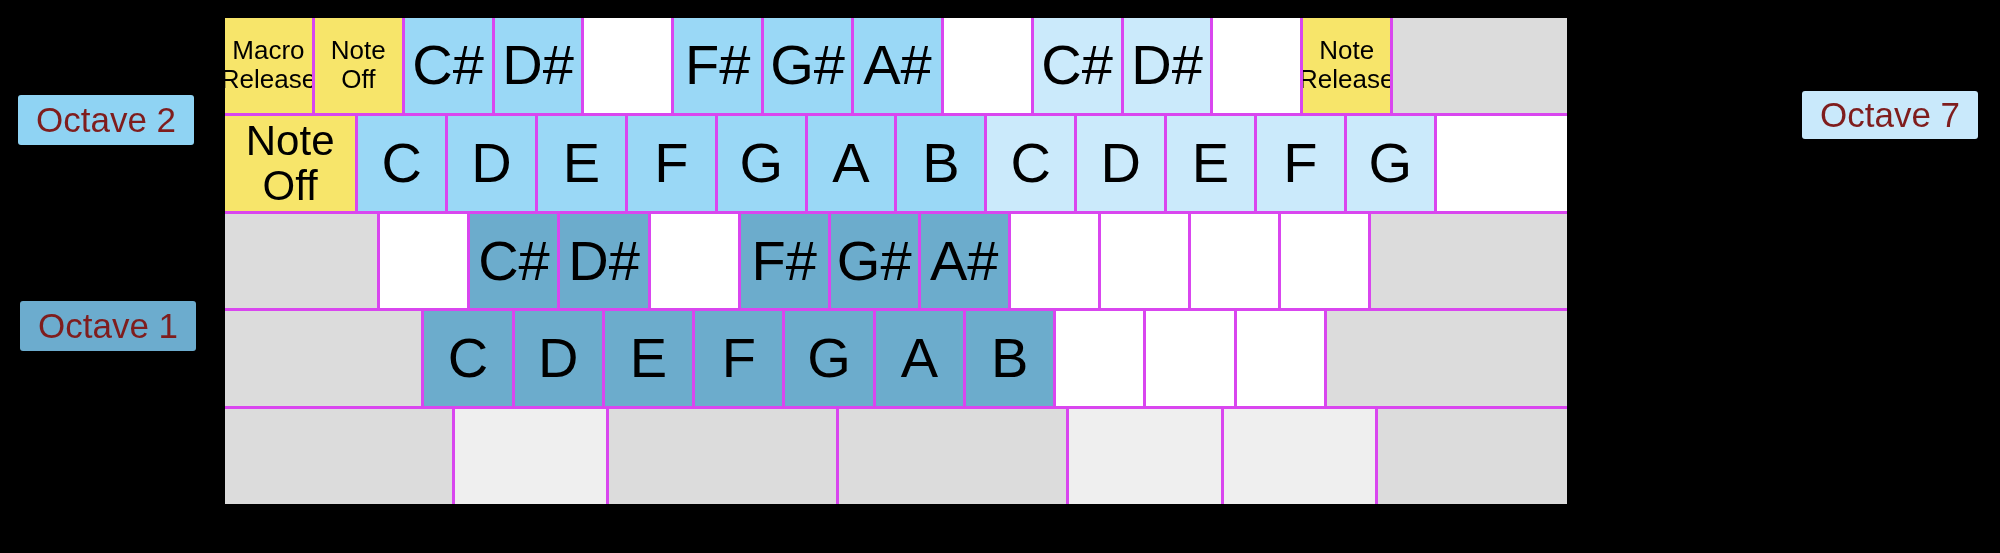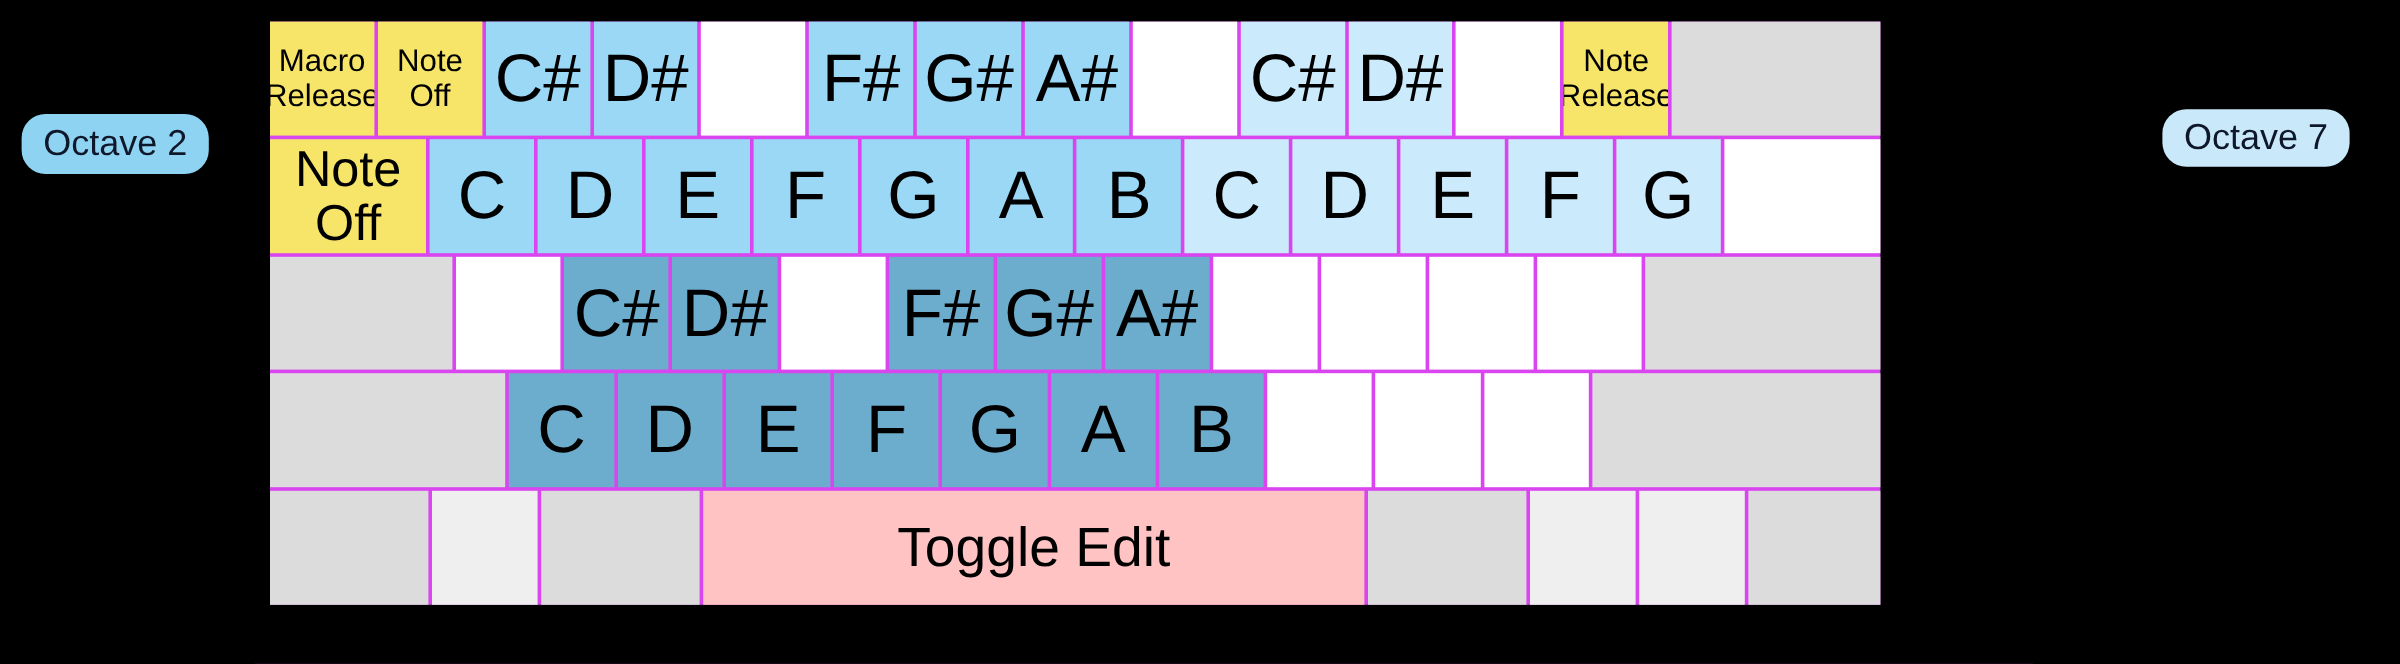--- a/index.html
+++ b/index.html
@@ -57,33 +57,34 @@
   .mod       { background: var(--c-gray); }
   .mod-light { background: var(--c-gray-light); }
   .toggle    { background: var(--c-pink); }
   .pill {
     position: absolute;
     display: flex;
     align-items: center;
     justify-content: center;
     height: 50px;
     padding: 0 18px;
-    border-radius: 20px;
-    font-size: 30px;
-    color: #0f172a;
+    border-radius: 3px;
+    font-size: 35px;
+    color: #7f1d1d;
   }
   .pill-octave2 { left: 18px;   top: 95px;  background: var(--c-pill2); }
   .pill-octave1 { left: 20px;   top: 301px; background: var(--c-pill1); }
   .pill-octave3 { left: 1802px; top: 91px;  background: var(--c-pill3); height: 48px; }
 </style>
 </head>
 <body>
 
 <div class="stage">
   <div class="pill pill-octave2">Octave 2</div>
+  <div class="pill pill-octave1">Octave 1</div>
   <div class="pill pill-octave3">Octave 7</div>
   <div class="board">
       <div class="kb-row">
         <div class="key macro small" style="flex-grow: 1;">Macro
 Release</div>
         <div class="key macro small" style="flex-grow: 1;">Note
 Off</div>
         <div class="key octave2" style="flex-grow: 1;">C#</div>
         <div class="key octave2" style="flex-grow: 1;">D#</div>
         <div class="key blank" style="flex-grow: 1;"></div>
@@ -141,20 +142,19 @@
         <div class="key octave1" style="flex-grow: 1;">B</div>
         <div class="key blank" style="flex-grow: 1;"></div>
         <div class="key blank" style="flex-grow: 1;"></div>
         <div class="key blank" style="flex-grow: 1;"></div>
         <div class="key mod" style="flex-grow: 2.75;"></div>
       </div>
       <div class="kb-row">
         <div class="key mod" style="flex-grow: 1.5;"></div>
         <div class="key mod-light" style="flex-grow: 1;"></div>
         <div class="key mod" style="flex-grow: 1.5;"></div>
-        <div class="key toggle toggle" style="flex-grow: 6.25;">Toggle Edit</div>
         <div class="key mod" style="flex-grow: 1.5;"></div>
         <div class="key mod-light" style="flex-grow: 1;"></div>
         <div class="key mod-light" style="flex-grow: 1;"></div>
         <div class="key mod" style="flex-grow: 1.25;"></div>
       </div>
     </div>
 </div>
 
 </body></html>

